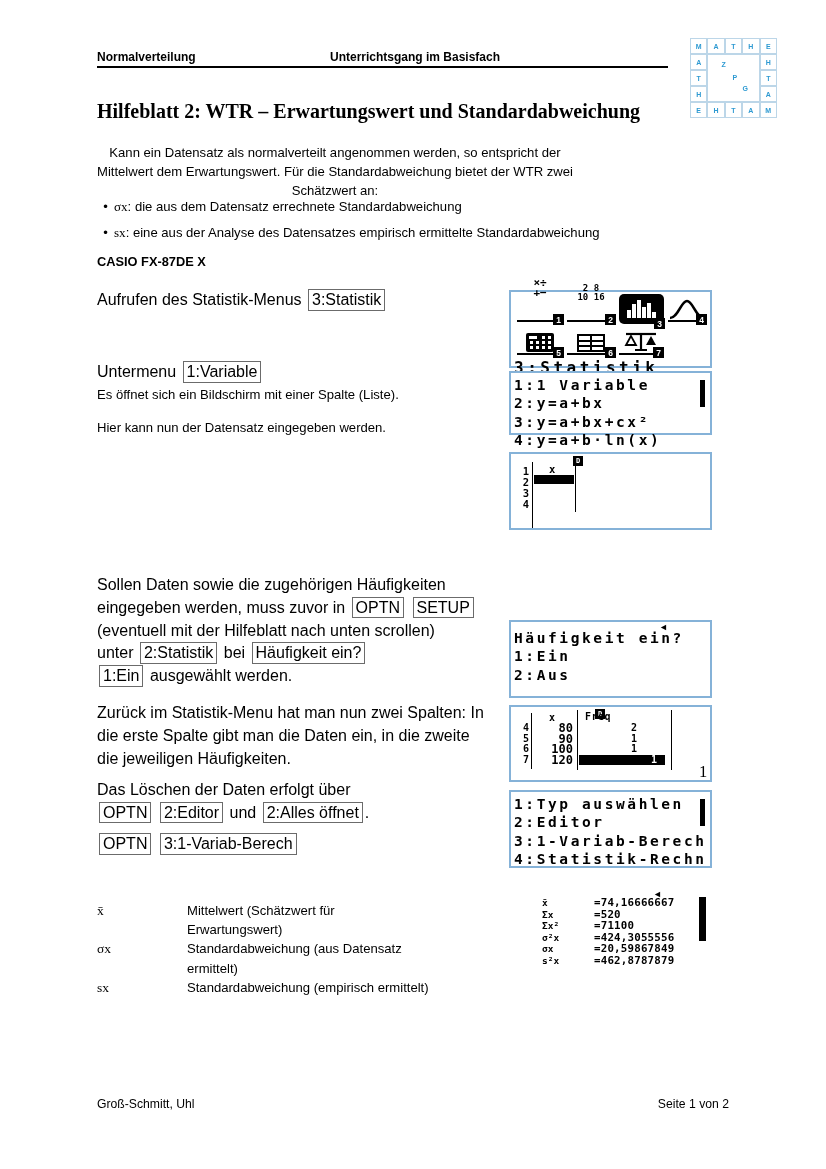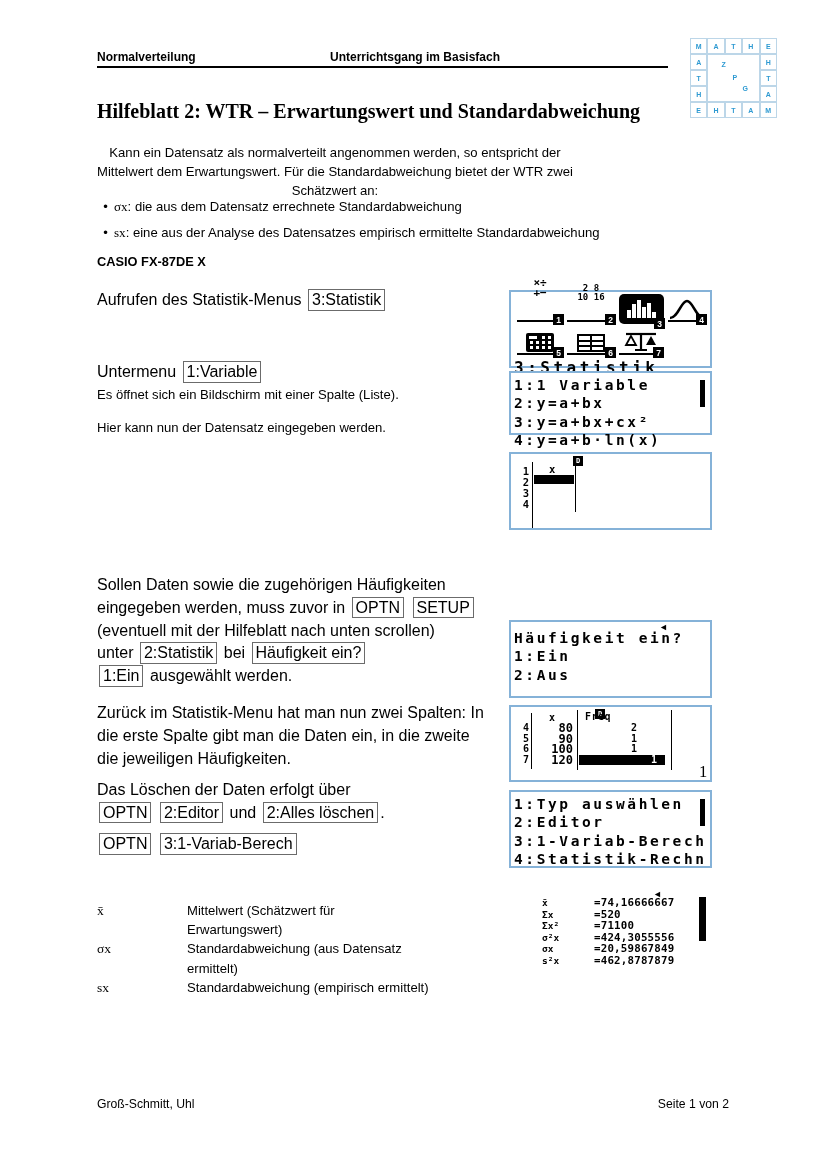--- a/index.html
+++ b/index.html
@@ -154,21 +154,21 @@
       <div>unter <span class="keybox">2:Statistik</span> bei <span class="keybox">Häufigkeit ein?</span></div>
       <div><span class="keybox">1:Ein</span> ausgewählt werden.</div>
     </div>
   <div class="abs instr" id="block-back">
       <div>Zurück im Statistik-Menu hat man nun zwei Spalten: In</div>
       <div>die erste Spalte gibt man die Daten ein, in die zweite</div>
       <div>die jeweiligen Häufigkeiten.</div>
     </div>
   <div class="abs instr" id="block-delete">
       <div>Das Löschen der Daten erfolgt über</div>
-      <div><span class="keybox">OPTN</span> <span class="keybox">2:Editor</span> und <span class="keybox">2:Alles löschen</span>.</div>
+      <div><span class="keybox">OPTN</span> <span class="keybox">2:Editor</span> und <span class="keybox">2:Alles öffnet</span>.</div>
     </div>
   <div class="abs instr" id="block-output">
       <div><span class="keybox">OPTN</span> <span class="keybox">3:1-Variab-Berech</span></div>
     </div>
 
   <div class="screen" style="top:290px;height:78px;">
     <div class="icon-row">
       <div class="icon-cell" style="width:46px">
         <div class="icon-txt" style="font-size:11px;line-height:10px;margin-bottom:2px;">
           <div>×÷</div><div>+−</div>

